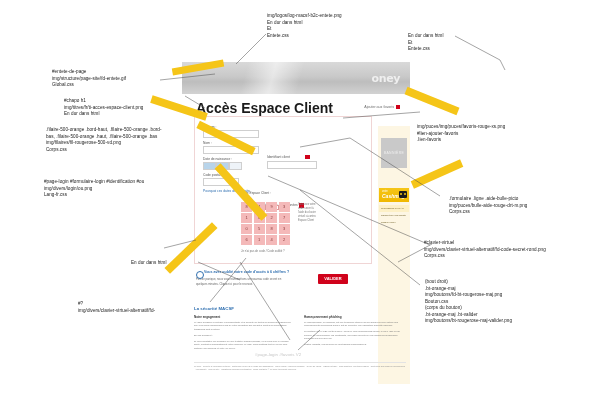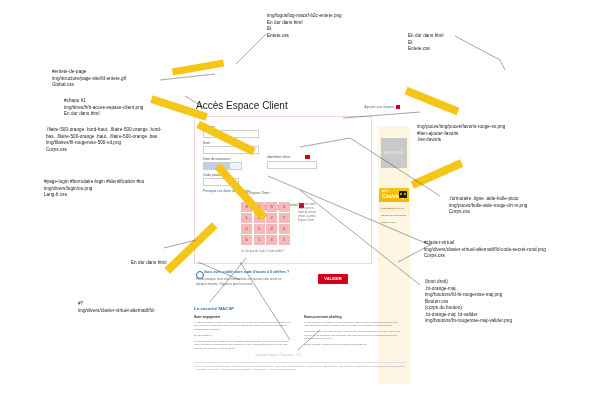--- a/index.html
+++ b/index.html
@@ -19,21 +19,21 @@
 
   
   .page{position:absolute;left:182px;top:62px;width:228px;height:290px;background:#fff;}
   .hdr{position:absolute;left:0;top:0;width:228px;height:32px;
        background:linear-gradient(180deg,#d9d9d9 0%,#c9c9c9 45%,#bdbdbd 62%,#d2d2d2 100%);}
   .hdr-gloss{position:absolute;left:0;top:0;width:228px;height:32px;
        background:linear-gradient(105deg,rgba(255,255,255,0) 28%,rgba(255,255,255,.55) 40%,rgba(255,255,255,0) 52%);}
   .logo{position:absolute;right:10px;top:10px;font-size:11px;font-weight:700;
         color:#efefef;letter-spacing:-0.4px;font-family:"DejaVu Sans",sans-serif;}
   .content{position:absolute;left:0;top:32px;width:228px;height:258px;background:#fff;}
-  .ptitle{position:absolute;left:14px;top:6px;font-size:10px;font-weight:400;color:#1b1b1b;}
+  .ptitle{position:absolute;left:14px;top:6px;font-size:14px;font-weight:700;color:#1b1b1b;}
   .fav{position:absolute;right:10px;top:11px;font-size:3.6px;color:#6a6a6a;}
   .fav i{display:inline-block;width:4px;height:4px;background:#d0021b;margin-left:2px;
          vertical-align:-1px;}
 
   .formbox{position:absolute;left:12px;top:22px;width:176px;height:146px;
            border:0.6px solid #f0d5d5;background:#fff;}
   .flabel{position:absolute;font-size:3.3px;color:#555;}
   .finput{position:absolute;height:6px;border:0.6px solid #cfcfcf;background:#fff;}
   .fsel{position:absolute;height:6px;width:11px;border:0.6px solid #cfcfcf;background:#eef3f8;}
   .fsel.on{background:#b8d4ea;}
@@ -89,20 +89,24 @@
           line-height:1.6;color:#8d8d8d;}
   .watermark{position:absolute;left:255px;top:352px;font-size:4.4px;color:#c7c7c7;}
 </style>
 </head>
 <body>
 
 <div class="stage">
 
   <div class="page">
 
+    <div class="hdr">
+      <div class="hdr-gloss"></div>
+      <div class="logo">oney</div>
+    </div>
 
     <div class="content">
 
       <div class="ptitle">Accès Espace Client</div>
       <div class="fav">
         <span>Ajouter aux favoris</span><i></i>
       </div>
 
       <div class="formbox">
         <div class="flabel" style="left:8px;top:8px;">Prénom :</div>

